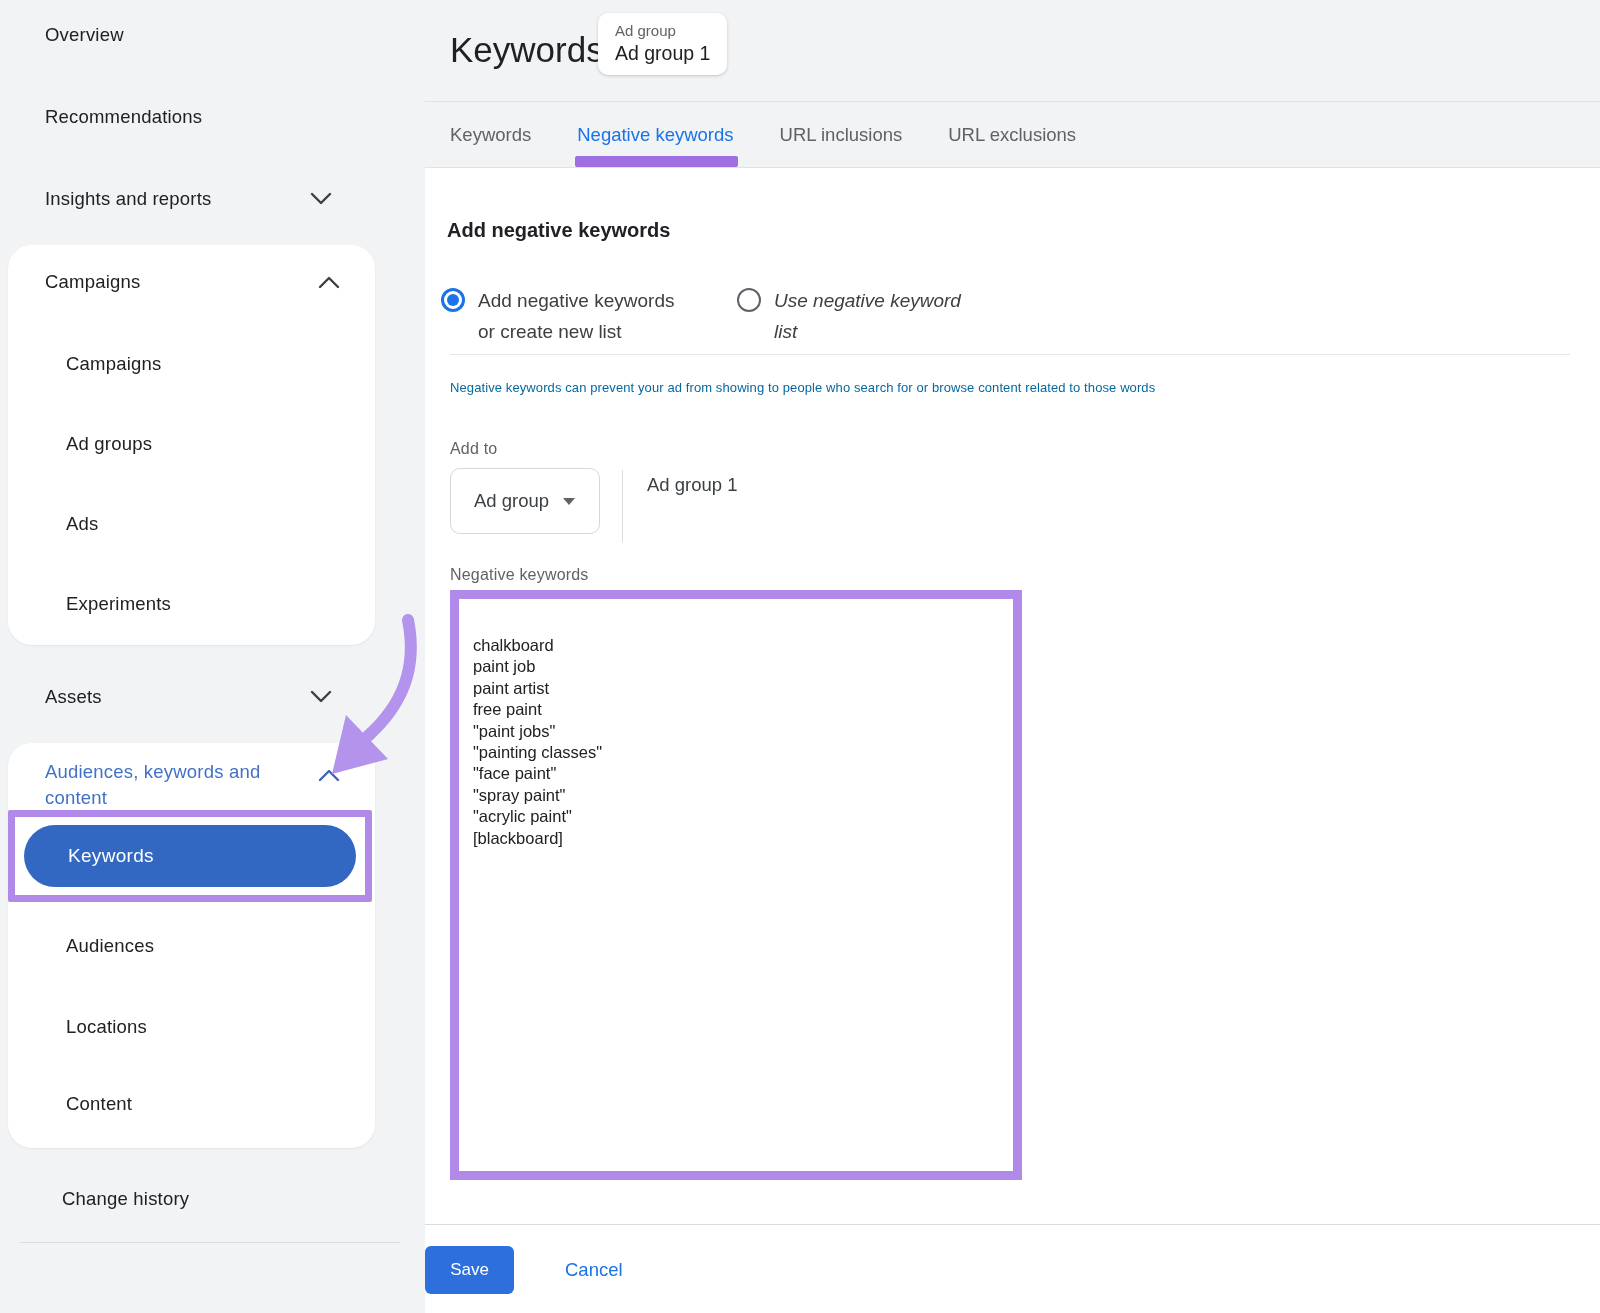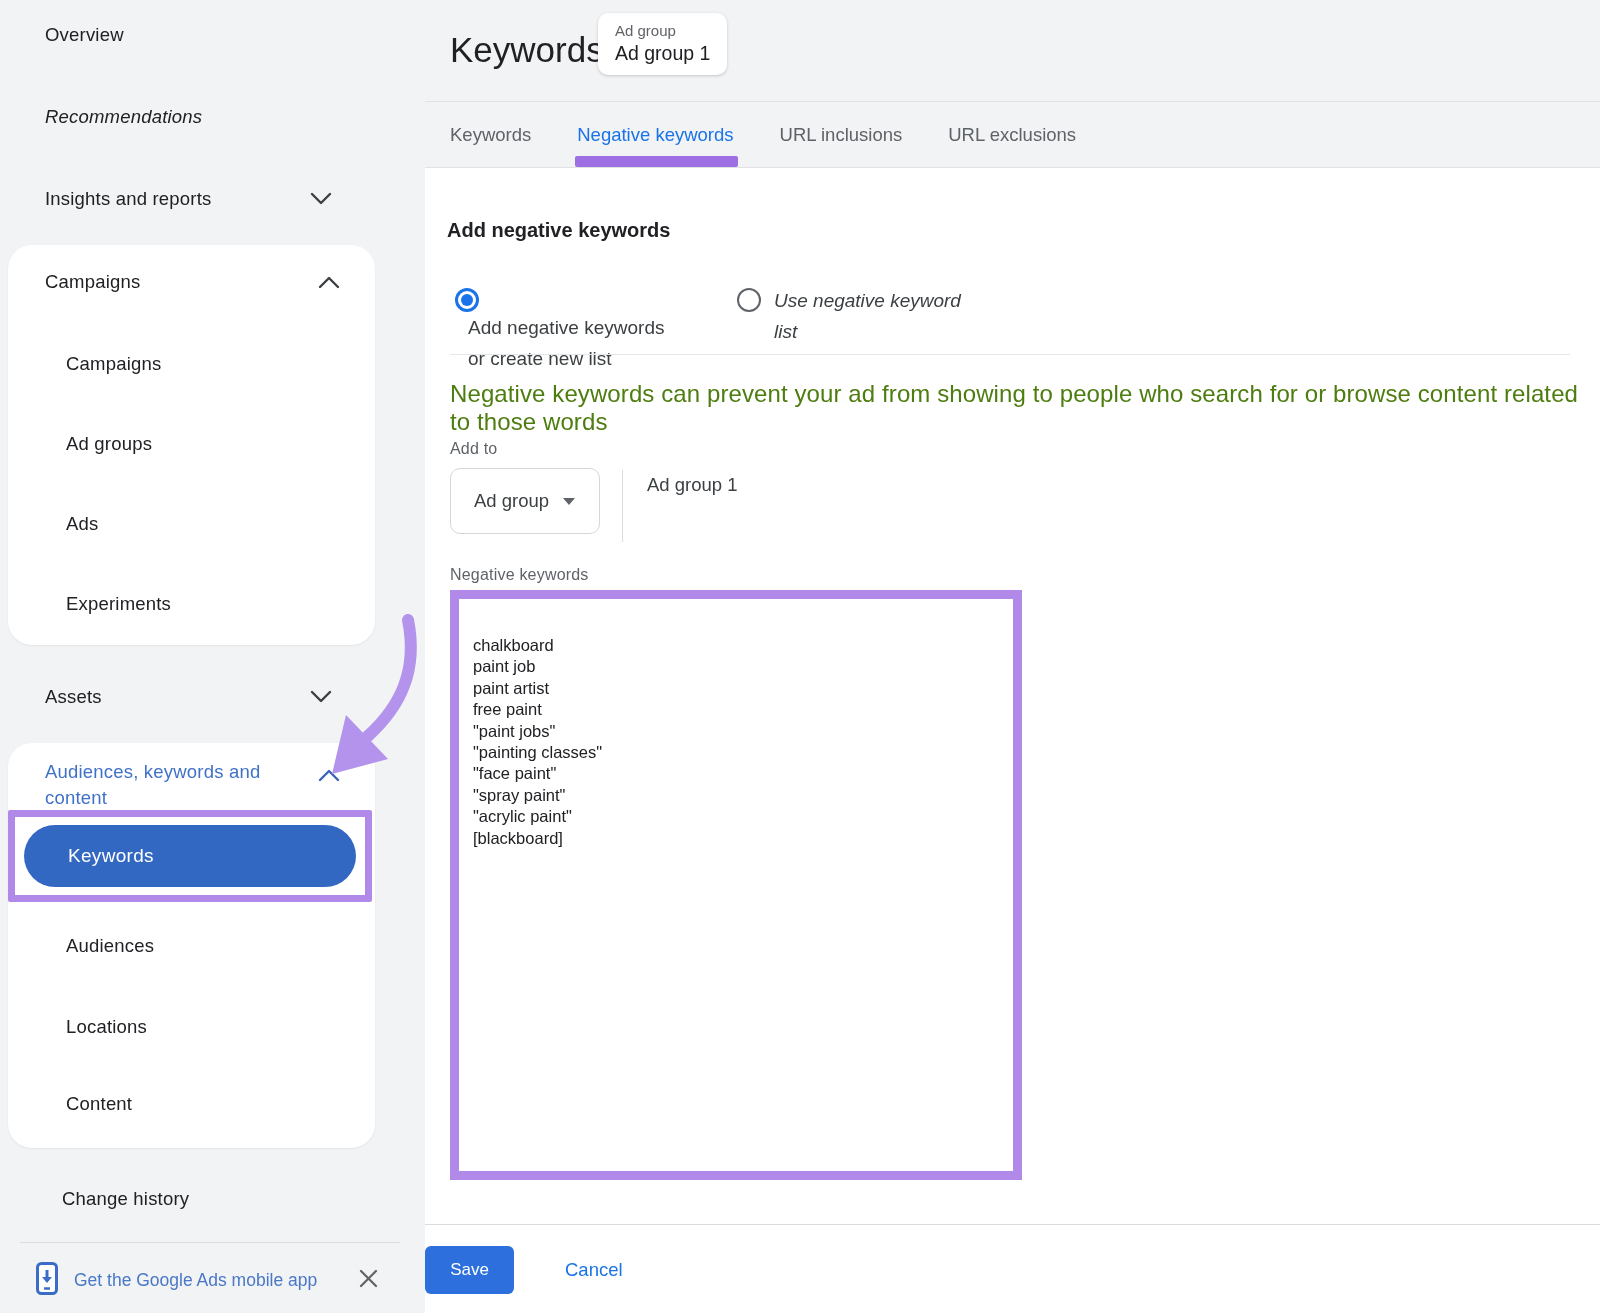--- a/index.html
+++ b/index.html
@@ -36,31 +36,31 @@
   .scope-chip .chip-value { font-size:19.5px; color:#202124; }
 
   .tabbar { position:relative; height:66px; background:#f1f3f4; border-bottom:1px solid #e0e2e4; display:flex; align-items:stretch; padding-left:25px; }
   .tab { position:relative; display:flex; align-items:center; margin-right:46px; font-size:18.5px; color:#5f6368; cursor:pointer; }
   .tab.active { color:#1a73e8; }
   .tab-underline { position:absolute; left:-2px; right:-4px; bottom:0; height:11px; background:#9e6fe3; border-radius:2px; }
 
   .content { position:relative; height:1056px; background:#ffffff; }
   .section-heading { position:absolute; left:22px; top:51px; font-size:20px; font-weight:600; color:#202124; }
   .radio-opt { position:absolute; top:117px; display:flex; cursor:pointer; }
-  .radio-opt.opt1 { left:30px;flex-direction:column; }
+  .radio-opt.opt1 { left:16px; }
   .radio-opt.opt2 { left:312px; }
   .radio-circle { flex:0 0 auto; width:24px; height:24px; border-radius:50%; margin-top:3px; }
   .radio-circle.on { border:3px solid #1a73e8; position:relative; }
   .radio-circle.on::after { content:""; position:absolute; left:3px; top:3px; width:12px; height:12px; border-radius:50%; background:#1a73e8; }
   .radio-circle.off { border:2.5px solid #5f6368; }
   .radio-label { margin-left:13px; font-size:19px; line-height:31px; color:#3c4043; }
   .opt1 .radio-label { max-width:218px; }
   .opt2 .radio-label { max-width:208px;font-style:italic; }
   .c-divider { position:absolute; left:25px; right:30px; top:186px; height:1px; background:#e4e6e8; }
-  .description { position:absolute; left:25px; top:212px; font-size:24px; color:#4d7c0f; letter-spacing:.1px; }
+  .description { position:absolute; left:25px; top:212px; font-size:13px; color:#0369a1; letter-spacing:.1px; }
   .field-label { position:absolute; left:25px; font-size:16px; color:#5f6368; letter-spacing:.2px; }
   .addto-label { top:272px; }
   .dropdown { position:absolute; left:25px; top:300px; width:150px; height:66px; border:1px solid #d5d7da; border-radius:10px; background:#fff; display:flex; align-items:center; padding-left:23px; cursor:pointer; }
   .dropdown-text { font-size:18.5px; color:#3c4043; }
   .caret-down { width:0; height:0; border-left:6px solid transparent; border-right:6px solid transparent; border-top:7px solid #5f6368; margin-left:14px; }
   .vline { position:absolute; left:197px; top:302px; width:1px; height:72px; background:#dadce0; }
   .addto-value { position:absolute; left:222px; top:306px; font-size:18.5px; color:#3c4043; }
   .negkw-label { top:398px; }
   .kw-box { position:absolute; left:25px; top:422px; width:572px; height:590px; border:9px solid #b189e9; background:#ffffff; }
   .kw-box textarea { display:block; width:100%; height:100%; border:none; outline:none; resize:none; padding:8px 14px; font-family:"Liberation Sans","DejaVu Sans",sans-serif; font-size:16.5px; line-height:21.4px; color:#202124; background:transparent;margin-top:28px; }
@@ -73,21 +73,21 @@
 <body>
 
 <div class="app">
 
   <aside class="sidebar">
 
     <div class="nav-item" style="top:24px;">
       <span>Overview</span>
     </div>
 
-    <div class="nav-item" style="top:106px;font-style:italic;">
+    <div class="nav-item" style="top:106px;">
       <span>Recommendations</span>
     </div>
 
     <div class="nav-item" style="top:188px;">
       <span>Insights and reports</span>
     </div>
     <div class="chev" style="top:192px;">
       <svg width="22" height="13" viewBox="0 0 22 13">
           <polyline points="2,2 11,11 20,2" fill="none" stroke="#3c4043" stroke-width="2.4" stroke-linecap="round" stroke-linejoin="round"></polyline>
         </svg>
@@ -137,37 +137,20 @@
       <div class="card-sub" style="top:273px;"><span>Locations</span></div>
       <div class="card-sub" style="top:350px;"><span>Content</span></div>
     </div>
 
     <div class="nav-item" style="top:1188px;margin-left:17px;">
       <span>Change history</span>
     </div>
 
     <div class="sb-divider"></div>
 
-    <div class="promo">
-      <span>
-        <svg width="22" height="33" viewBox="0 0 22 33">
-          <rect x="1.5" y="1.5" width="19" height="30" rx="4" fill="#ffffff" stroke="#3b6cc7" stroke-width="3"></rect>
-          <line x1="11" y1="8" x2="11" y2="16" stroke="#3b6cc7" stroke-width="3"></line>
-          <polygon points="6,15 16,15 11,21" fill="#3b6cc7"></polygon>
-          <line x1="8" y1="26.5" x2="14" y2="26.5" stroke="#3b6cc7" stroke-width="2.5"></line>
-        </svg>
-      </span>
-      <span class="promo-label">Get the Google Ads mobile app</span>
-      <span class="promo-close">
-        <svg width="19" height="19" viewBox="0 0 19 19">
-            <line x1="2" y1="2" x2="17" y2="17" stroke="#5f6368" stroke-width="2.2" stroke-linecap="round"></line>
-            <line x1="17" y1="2" x2="2" y2="17" stroke="#5f6368" stroke-width="2.2" stroke-linecap="round"></line>
-          </svg>
-      </span>
-    </div>
   </aside>
 
   <svg class="annotation-arrow" viewBox="0 0 110 175">
     <path d="M 86 8 C 96 58, 79 94, 46 124" fill="none" stroke="#b493ec" stroke-width="12" stroke-linecap="round"></path>
     <polygon points="10,162 66,147 24,103" fill="#b493ec"></polygon>
   </svg>
 
   <main class="main">
 
     <div class="m-header">

